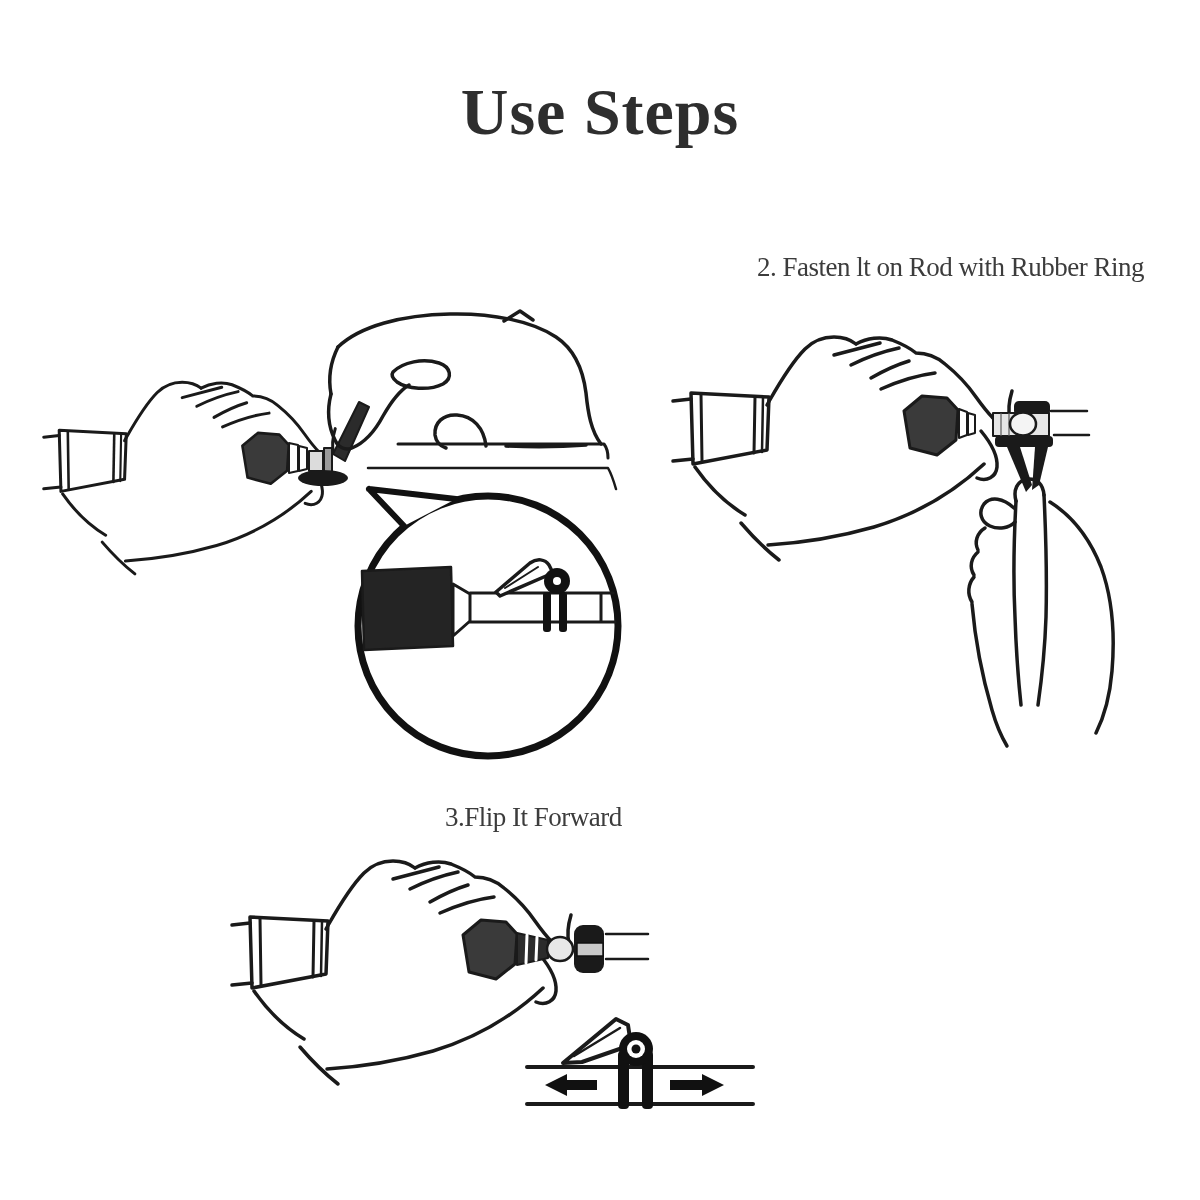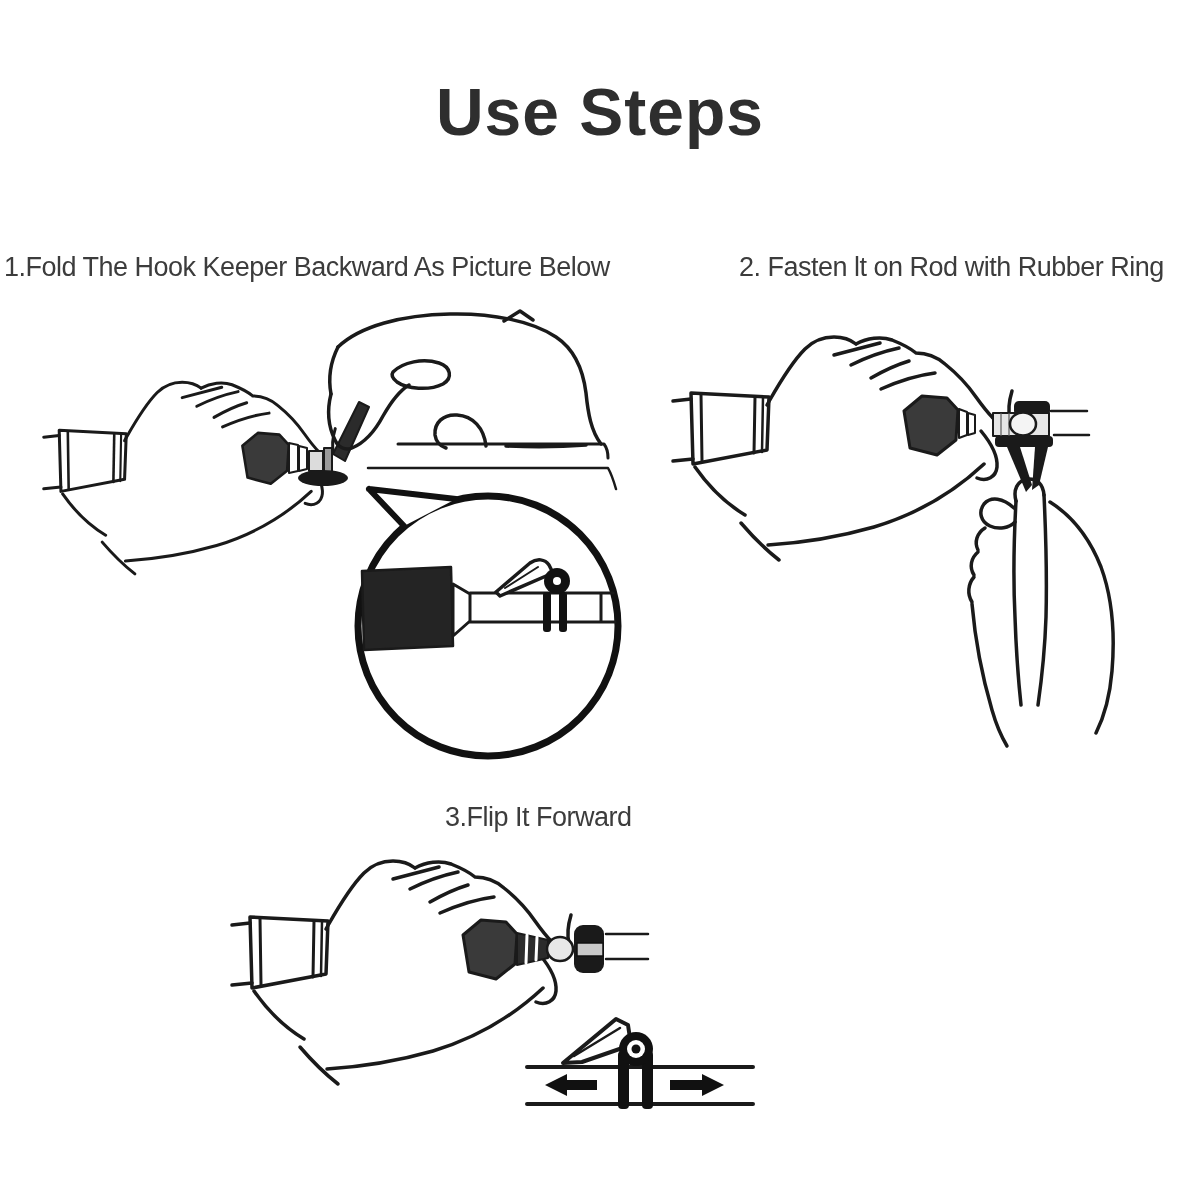--- a/index.html
+++ b/index.html
@@ -2,49 +2,48 @@
 <html><head>
 <meta charset="utf-8">
 <style>
   html,body{margin:0;padding:0;}
   body{
     width:1200px;height:1200px;
     background:#ffffff;
     font-family:"Liberation Sans", sans-serif;
     position:relative;overflow:hidden;
   }
-  .sheet{position:absolute;inset:0;}
+  .sheet{position:absolute;inset:0;font-family:Liberation Serif, serif;}
   .title{
     position:absolute;top:74px;left:0;right:0;
     text-align:center;
     font-size:66px;font-weight:700;letter-spacing:1px;
     color:#2e2e2e;margin:0;
   }
   .step-label{
     position:absolute;
     font-size:27px;font-weight:400;letter-spacing:-0.5px;
     color:#3c3c3c;white-space:nowrap;
   }
   .s1{left:4px;top:252px;}
-  .s2{left:739px;top:252px;}
+  .s2{left:757px;top:252px;}
   .s3{left:424px;top:802px;margin-left:21px;}
   .ill{position:absolute;}
   .i1{left:30px;top:305px;}
   .i2{left:670px;top:325px;}
   .i3{left:230px;top:855px;}
   svg *{vector-effect:none;}
 </style>
 </head>
 <body style="background: rgb(255, 255, 255);">
 
 <div class="sheet">
 
   <h1 class="title" style="color: rgb(46, 46, 46);">Use Steps</h1>
 
-  <div class="step-label s1" style="color: rgb(60, 60, 60);">1.Fold The Hook Keeper Backward As Picture Below</div>
   <div class="step-label s2" style="color: rgb(60, 60, 60);">2. Fasten lt on Rod with Rubber Ring</div>
   <div class="step-label s3" style="color: rgb(60, 60, 60);">3.Flip It Forward</div>
 
   <svg width="0" height="0" style="position:absolute" aria-hidden="true">
     <defs>
       <g id="hand-rod" fill="none" stroke="#1a1a1a" stroke-width="3.5" stroke-linecap="round" stroke-linejoin="round">
 
         <path d="M 20,62 L 98,66 L 96,119 L 22,133 Z" fill="#ffffff"></path>
         <path d="M 30,63 L 31,130" stroke-width="3"></path>
         <path d="M 84,66 L 83,122" stroke-width="3"></path>

